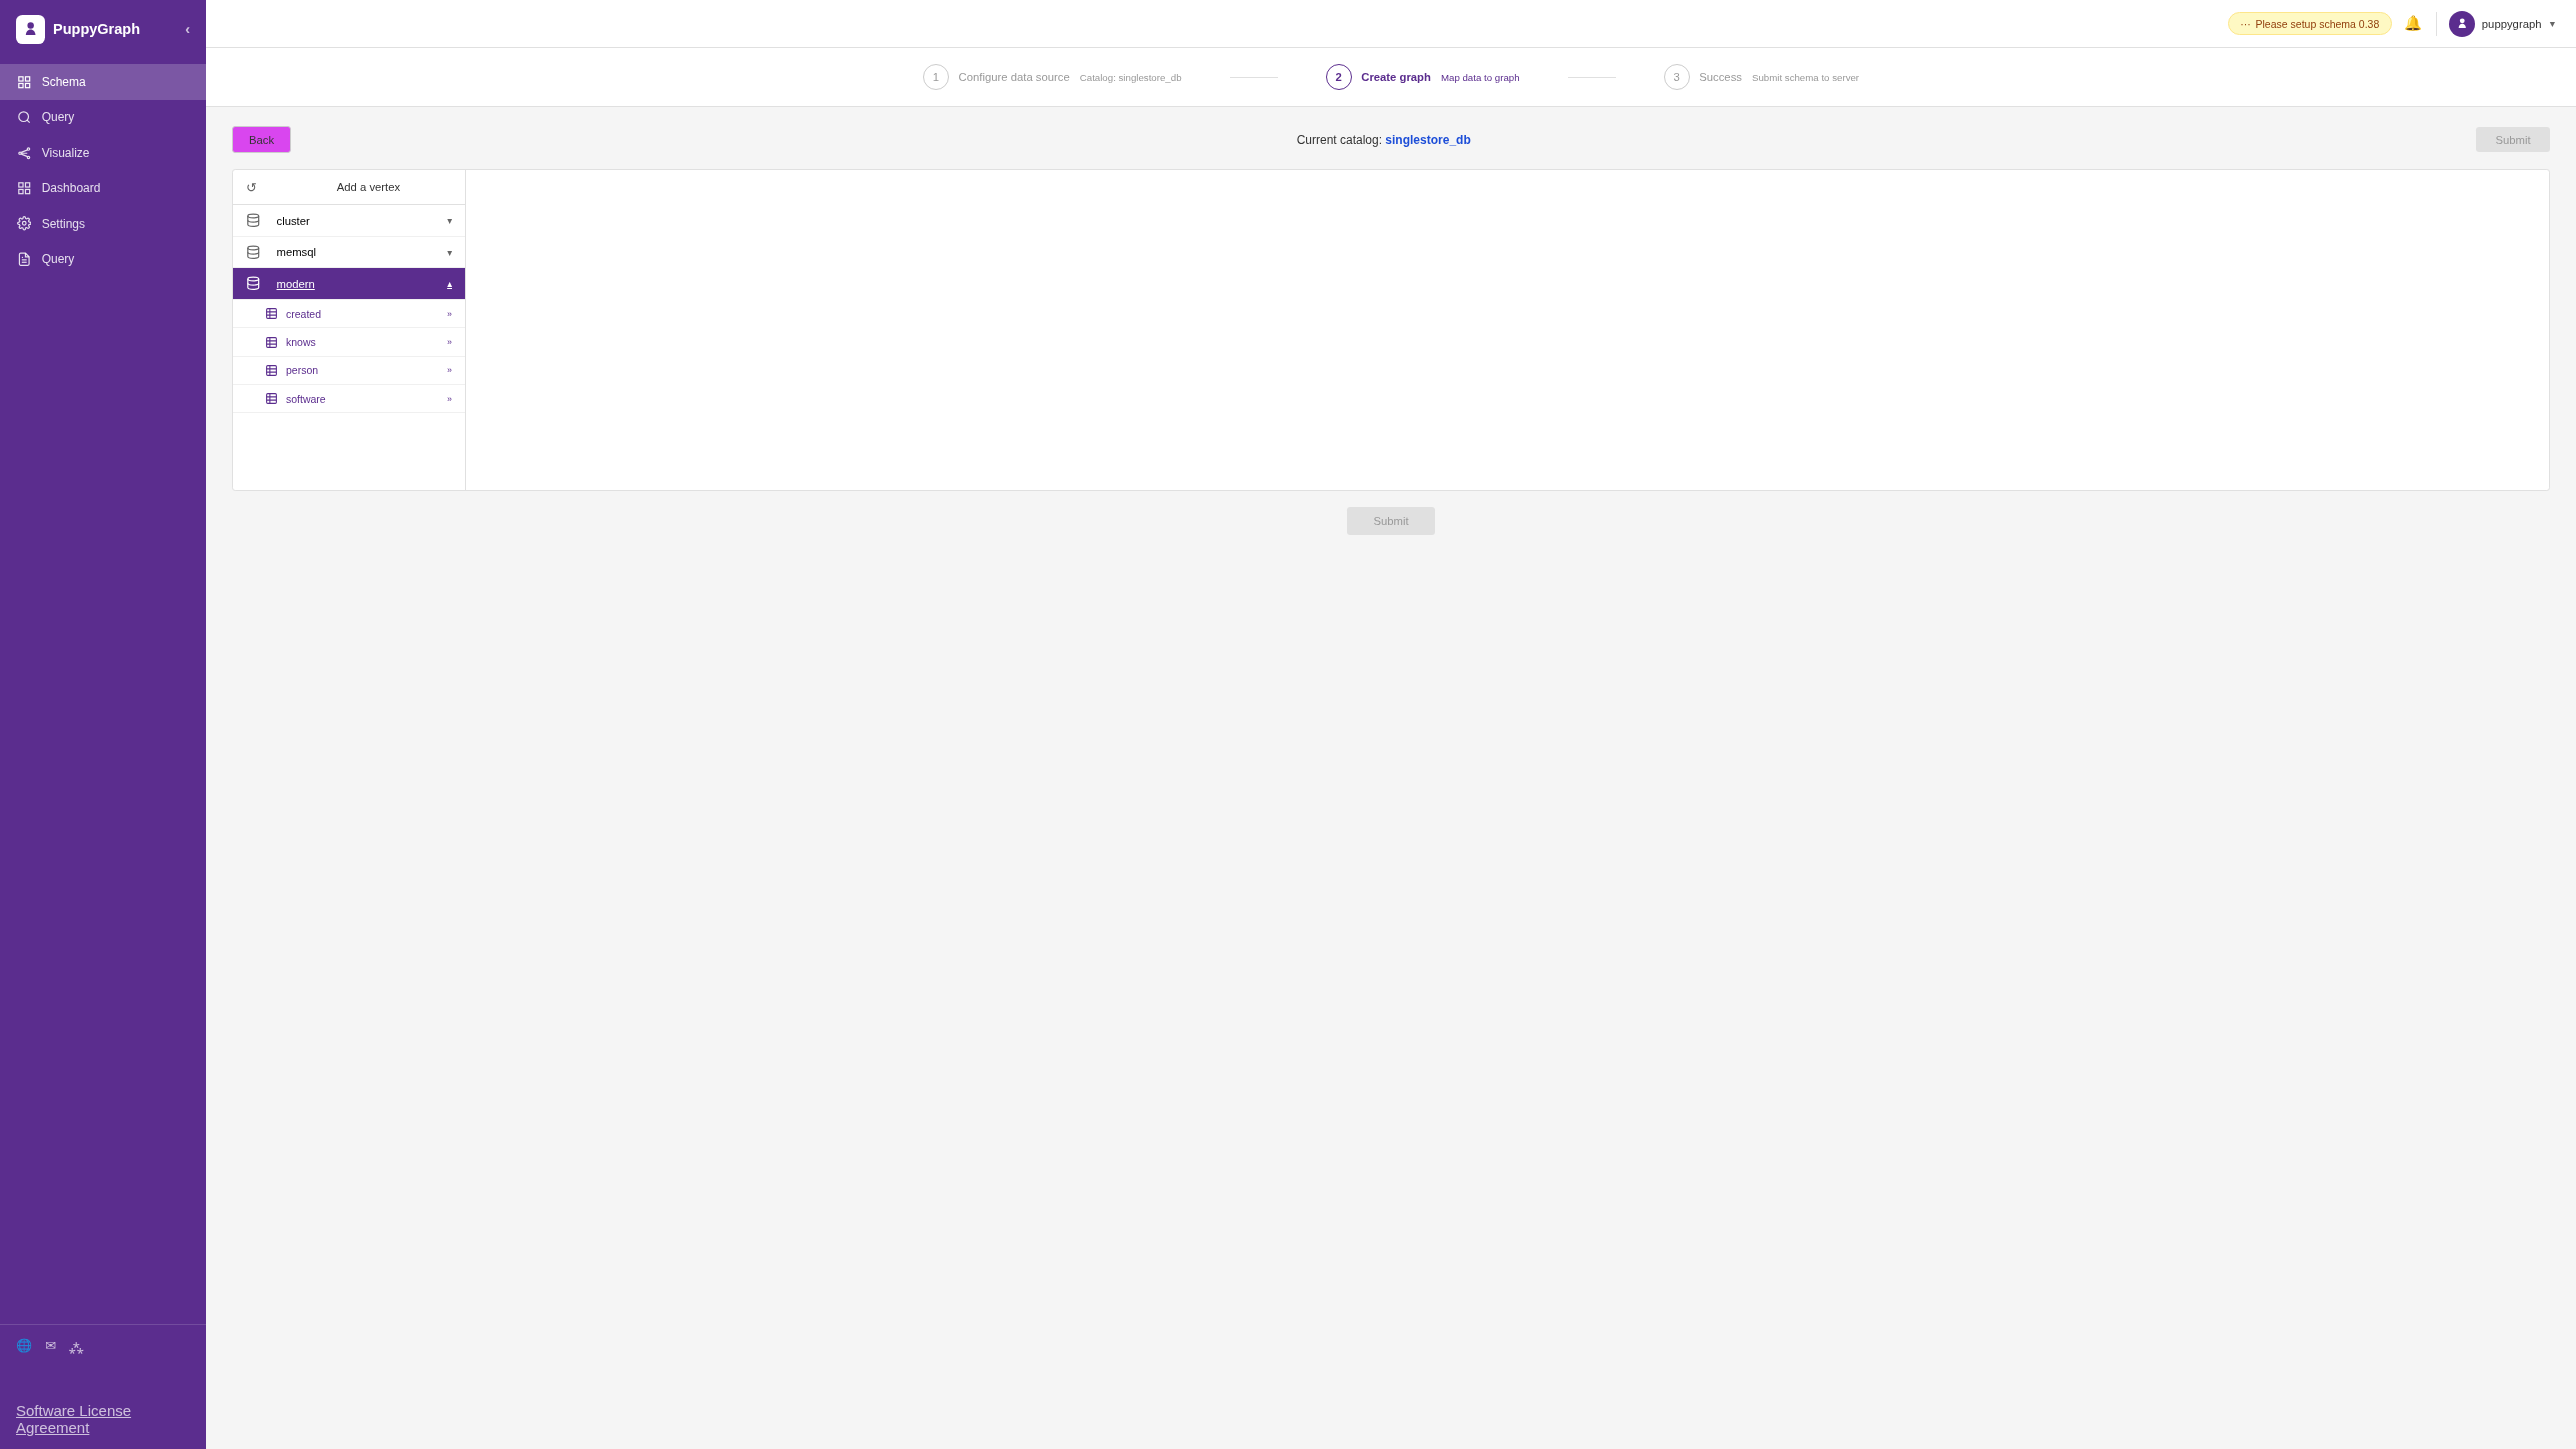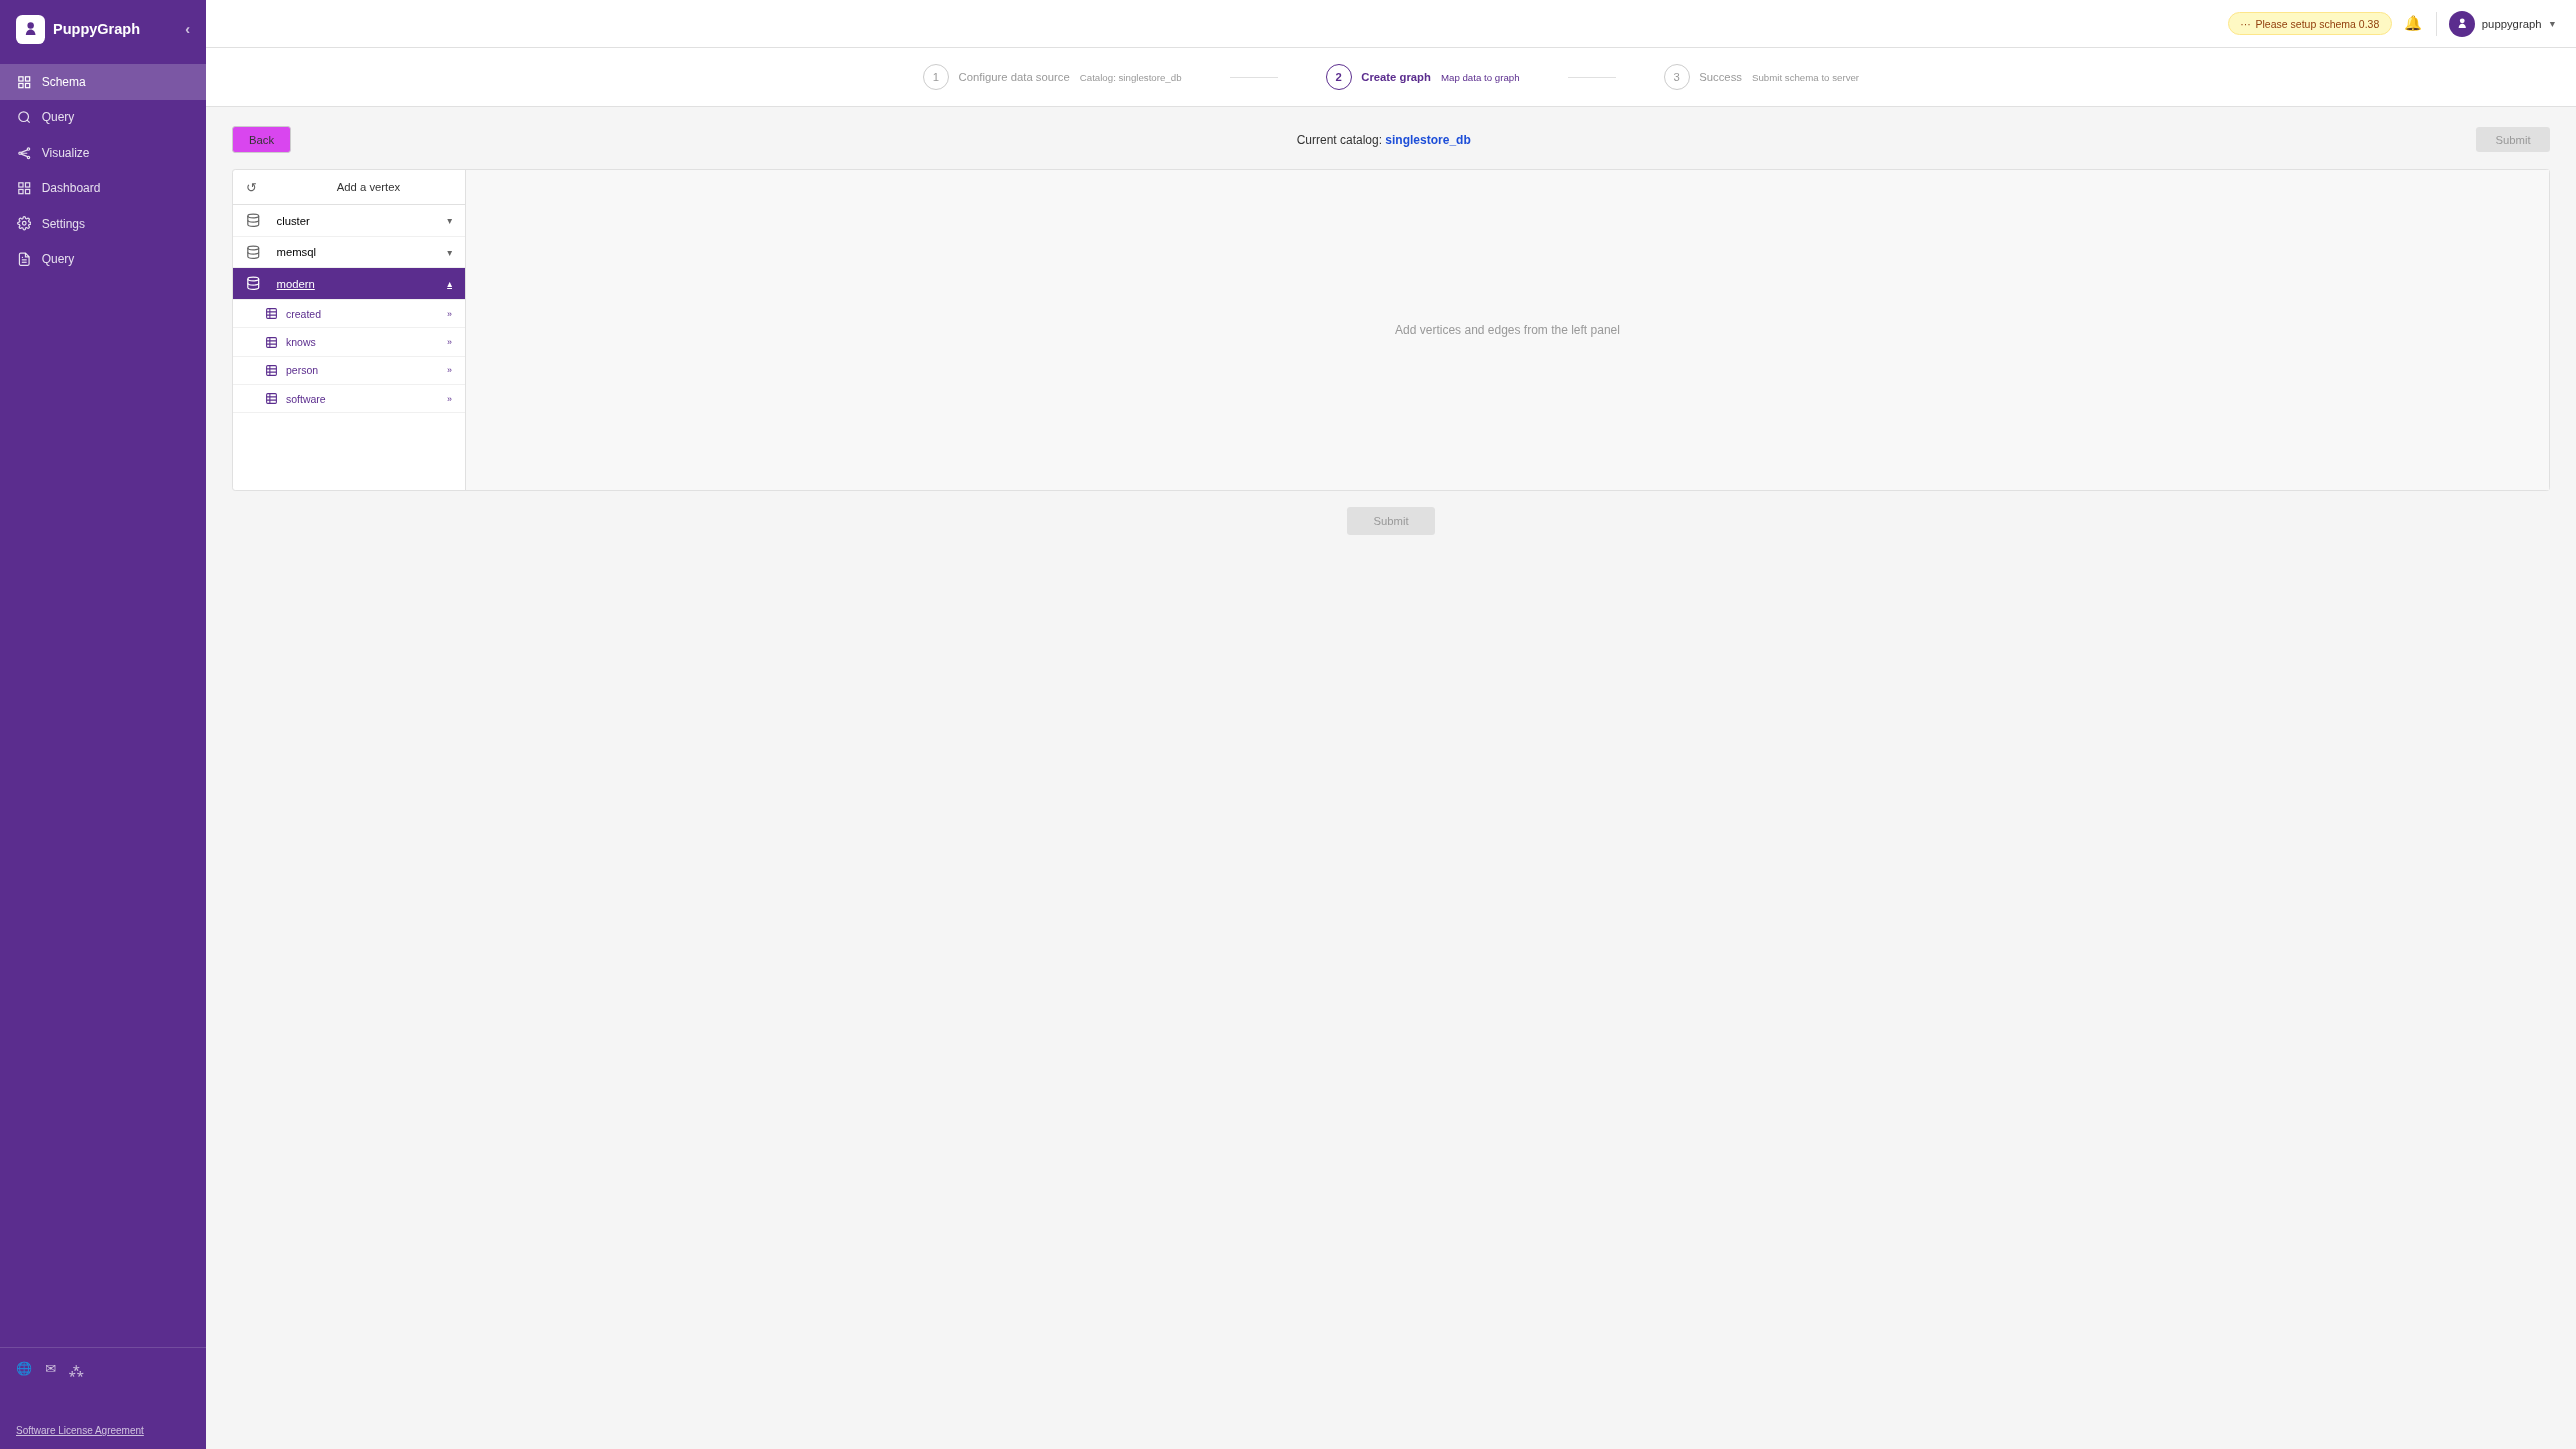--- a/index.html
+++ b/index.html
@@ -54,21 +54,21 @@
       display: flex;
       gap: 13px;
       margin-bottom: 6.4px;
     }
     .sidebar-bottom-icons span {
       color: rgba(255,255,255,0.7);
       cursor: pointer;
       font-size: 13px;
     }
     .license-link {
-      font-size: 10px;
+      font-size: 15px;
       color: rgba(255,255,255,0.7);
       text-decoration: underline;
       cursor: pointer;
       margin-top: 46px;
     }
 
     
     .main {
       flex: 1;
       display: flex;
@@ -583,23 +583,20 @@
                     <rect x="3" y="3" width="18" height="18" rx="2"></rect>
                     <path d="M3 9h18M3 15h18M9 3v18"></path>
                   </svg>
               </span>
               <span>software</span>
             </div>
             <span class="double-chevron">»</span>
           </div>
         </div>
 
-        <div class="right-panel">
-          <span>Add vertices and edges from the left panel</span>
-        </div>
       </div>
 
       <div class="bottom-action">
         <button class="submit-btn-bottom">Submit</button>
       </div>
     </div>
   </div>
 </div>
 
 

